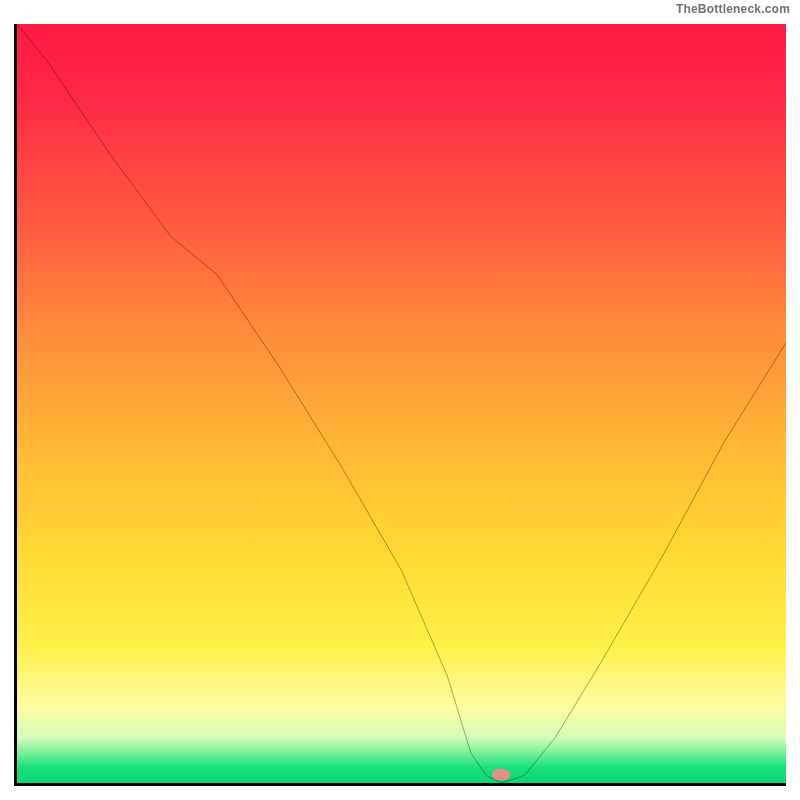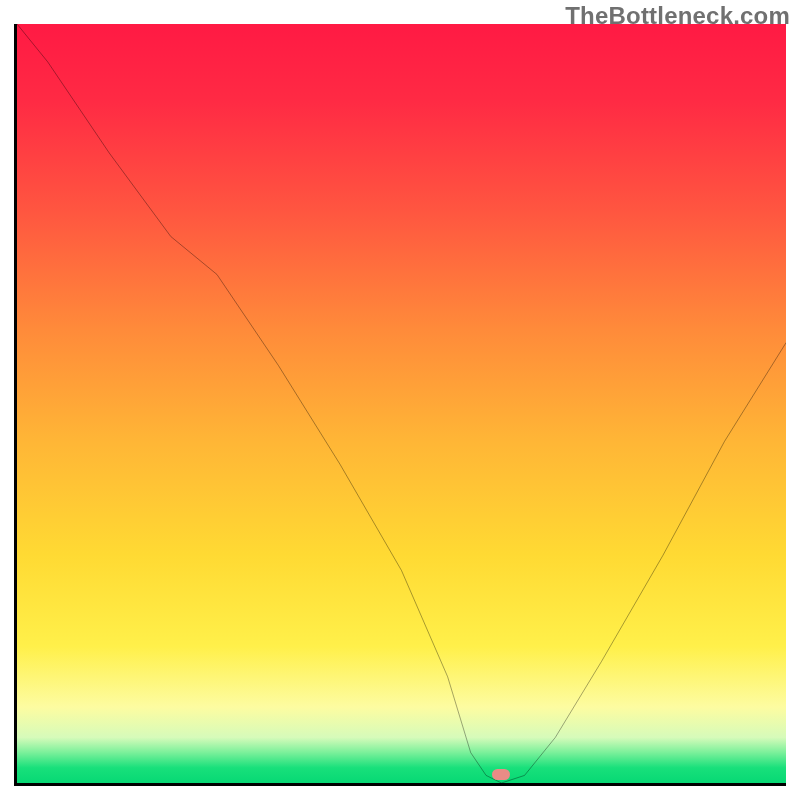--- a/index.html
+++ b/index.html
@@ -12,21 +12,21 @@
   }
   .canvas {
     position: relative;
     width: 800px;
     height: 800px;
   }
   .watermark {
     position: absolute;
     top: 2px;
     right: 10px;
-    font-size: 24px;
+    font-size: 12px;
     font-weight: bold;
     color: #707070;
     letter-spacing: 0.2px;
   }
   .plot-frame {
     position: absolute;
     left: 14px;
     top: 24px;
     width: 772px;   
     height: 762px;  

